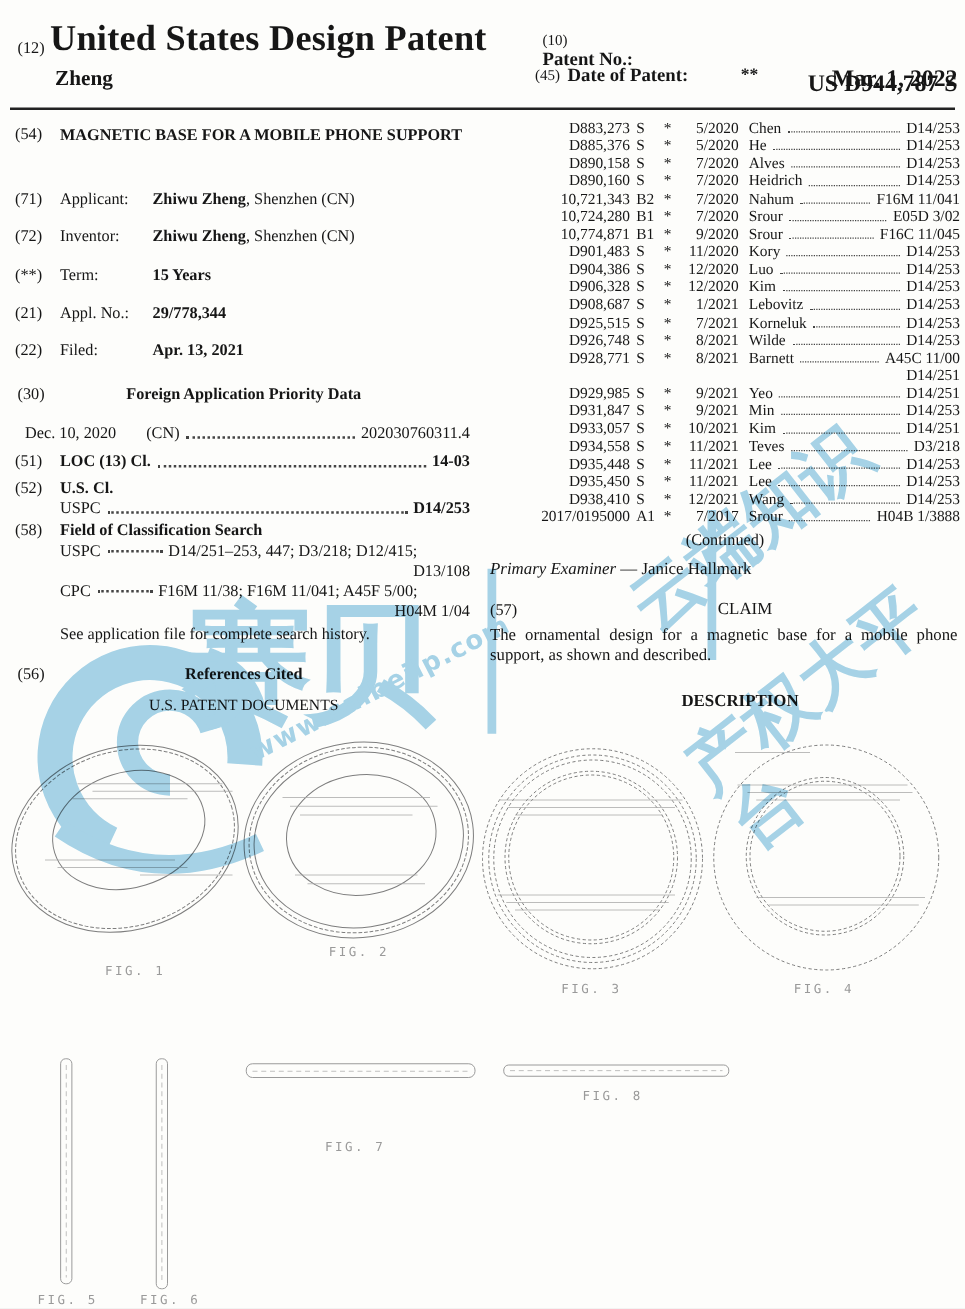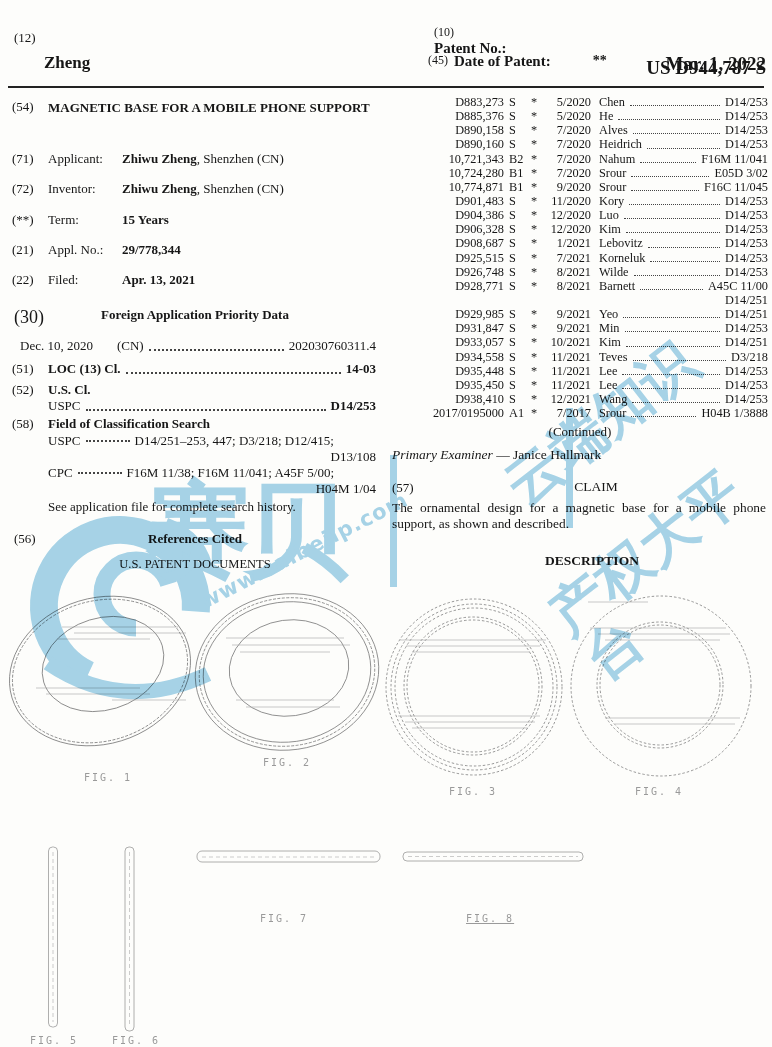--- a/index.html
+++ b/index.html
@@ -61,20 +61,21 @@
           transform:rotate(-38deg);transform-origin:0 0;line-height:1;}
   .wm-bar1{position:absolute;left:390px;top:455px;width:7px;height:132px;background:currentColor;}
   .wm-bar2{position:absolute;left:566px;top:408px;width:7px;height:120px;background:currentColor;}
 </style>
 </head>
 <body>
 
 <div class="page">
 
   <div class="abs kind-code" style="left:14px;top:30px;">(12)</div>
+  <div class="abs main-title" style="left:40px;top:15px;">United States Design Patent</div>
   <div class="abs inventor-surname" style="left:44px;top:53px;">Zheng</div>
 
   <div class="abs" style="left:428px;top:25px;width:338px;display:flex;align-items:baseline;flex-direction:column;">
     <span class="hcode">(10)</span>
     <span class="hlabel" style="margin-left:6px;">Patent No.:</span>
     <span class="hvalue" style="margin-left:auto;">US D944,787 S</span>
   </div>
   <div class="abs" style="left:428px;top:53px;width:338px;display:flex;align-items:flex-start;">
     <span class="hcode">(45)</span>
     <span class="hlabel" style="margin-left:6px;">Date of Patent:</span>
@@ -106,21 +107,21 @@
   <div class="sec" style="top:242px;">
     <span class="tag">(21)</span>
     <span class="body"><span class="lbl">Appl. No.:</span><span class="b">29/778,344</span></span>
   </div>
 
   <div class="sec" style="top:272px;">
     <span class="tag">(22)</span>
     <span class="body"><span class="lbl">Filed:</span><span class="b">Apr. 13, 2021</span></span>
   </div>
 
-  <div class="abs" style="left:14px;top:307px;font-size:18px;">(30)</div>
+  <div class="abs" style="left:14px;top:307px;font-size:13px;">(30)</div>
   <div class="center-head" style="top:307px;">Foreign Application Priority Data</div>
 
   <div class="row-flex" style="top:338px;left:20px;width:356px;">
     <span>Dec. 10, 2020</span>
     <span style="margin-left:24px;">(CN)</span>
     <span class="leader"></span>
     <span>202030760311.4</span>
   </div>
 
   <div class="row-flex" style="top:361px;">
@@ -450,21 +451,21 @@
     </g>
   </svg>
 
   <div class="fig-label" style="left:84px;top:772px;">FIG. 1</div>
   <div class="fig-label" style="left:263px;top:757px;">FIG. 2</div>
   <div class="fig-label" style="left:449px;top:786px;">FIG. 3</div>
   <div class="fig-label" style="left:635px;top:786px;">FIG. 4</div>
   <div class="fig-label" style="left:30px;top:1035px;">FIG. 5</div>
   <div class="fig-label" style="left:112px;top:1035px;">FIG. 6</div>
   <div class="fig-label" style="left:260px;top:913px;">FIG. 7</div>
-  <div class="fig-label" style="left:466px;top:913px;text-decoration:underline;">FIG. 8</div>
+  <div class="fig-label" style="left:466px;top:872px;">FIG. 8</div>
 
   <div class="wm">
     <svg width="240" height="250" style="position:absolute;left:18px;top:478px;">
       <g fill="none" stroke="#8ec8e4">
         <circle cx="102" cy="128" r="76" stroke-width="28" stroke-dasharray="330 150" transform="rotate(115 102 128)"></circle>
         <circle cx="118" cy="116" r="34" stroke-width="17" stroke-dasharray="150 70" transform="rotate(90 118 116)"></circle>
         <path d="M 150 40 Q 190 55 196 95 Q 170 70 140 68 Z" fill="#8ec8e4" stroke="none"></path>
         <path d="M 30 185 Q 105 236 190 196" stroke-width="15"></path>
       </g>
     </svg>

